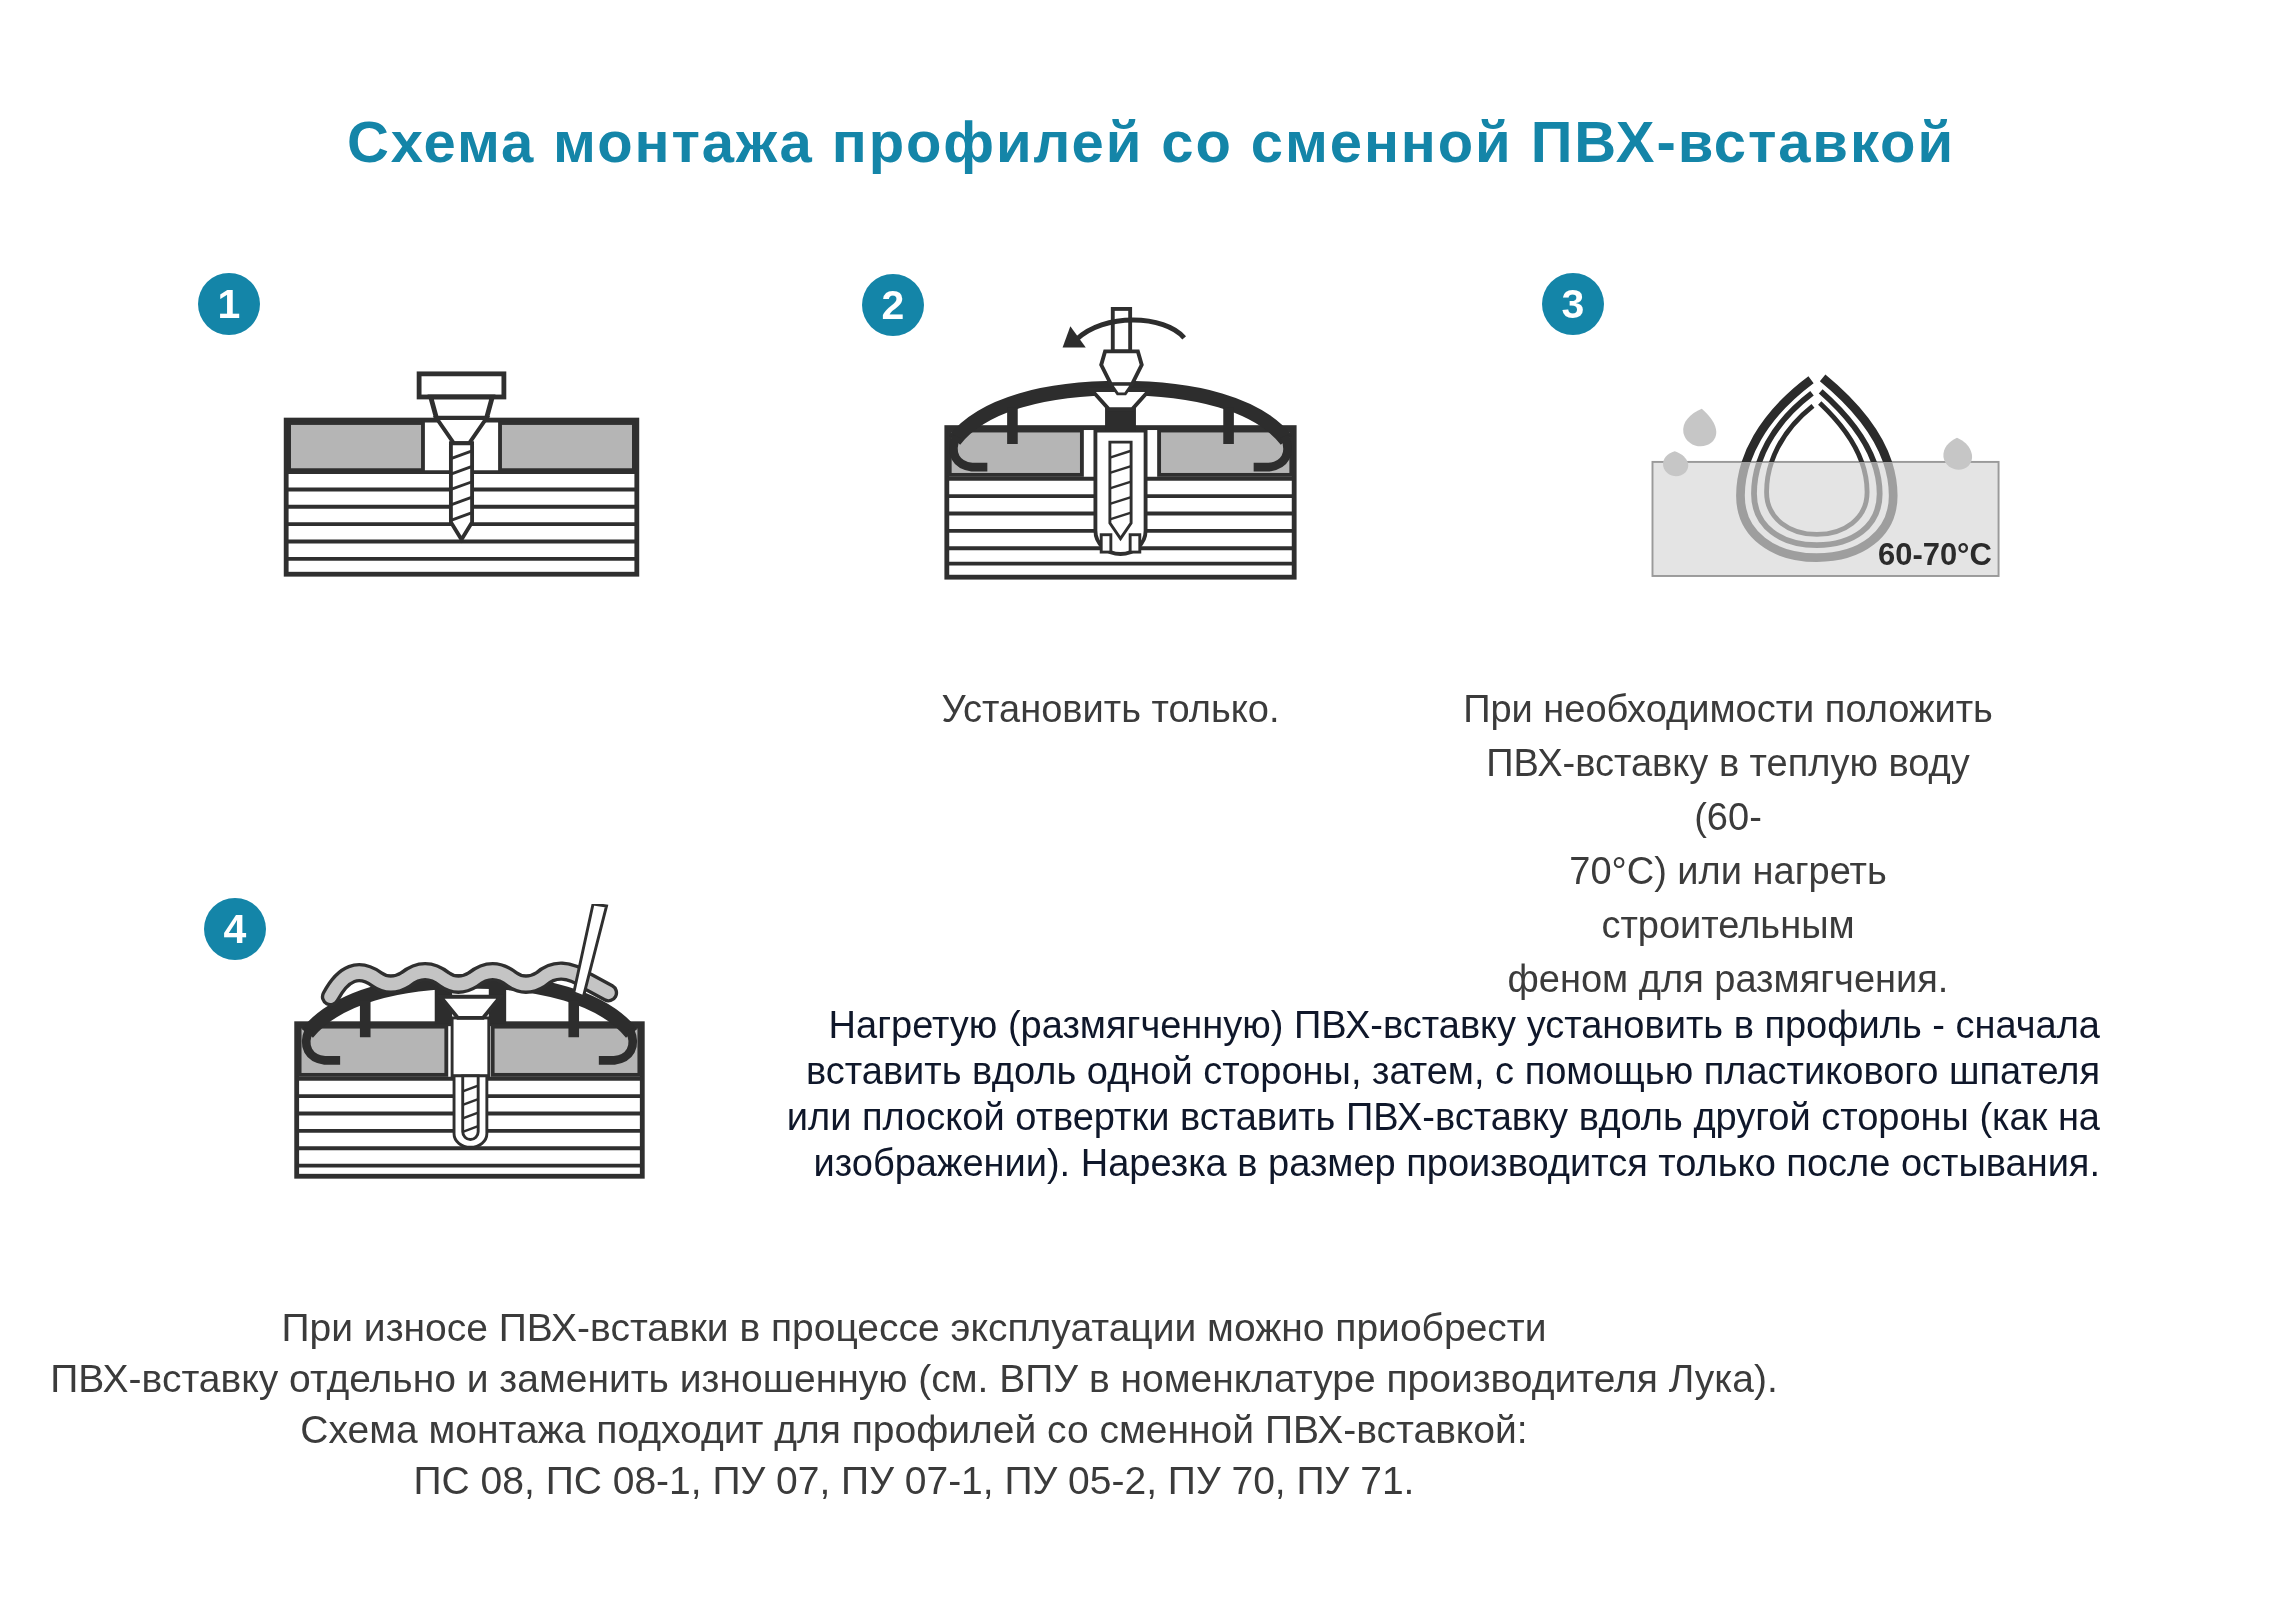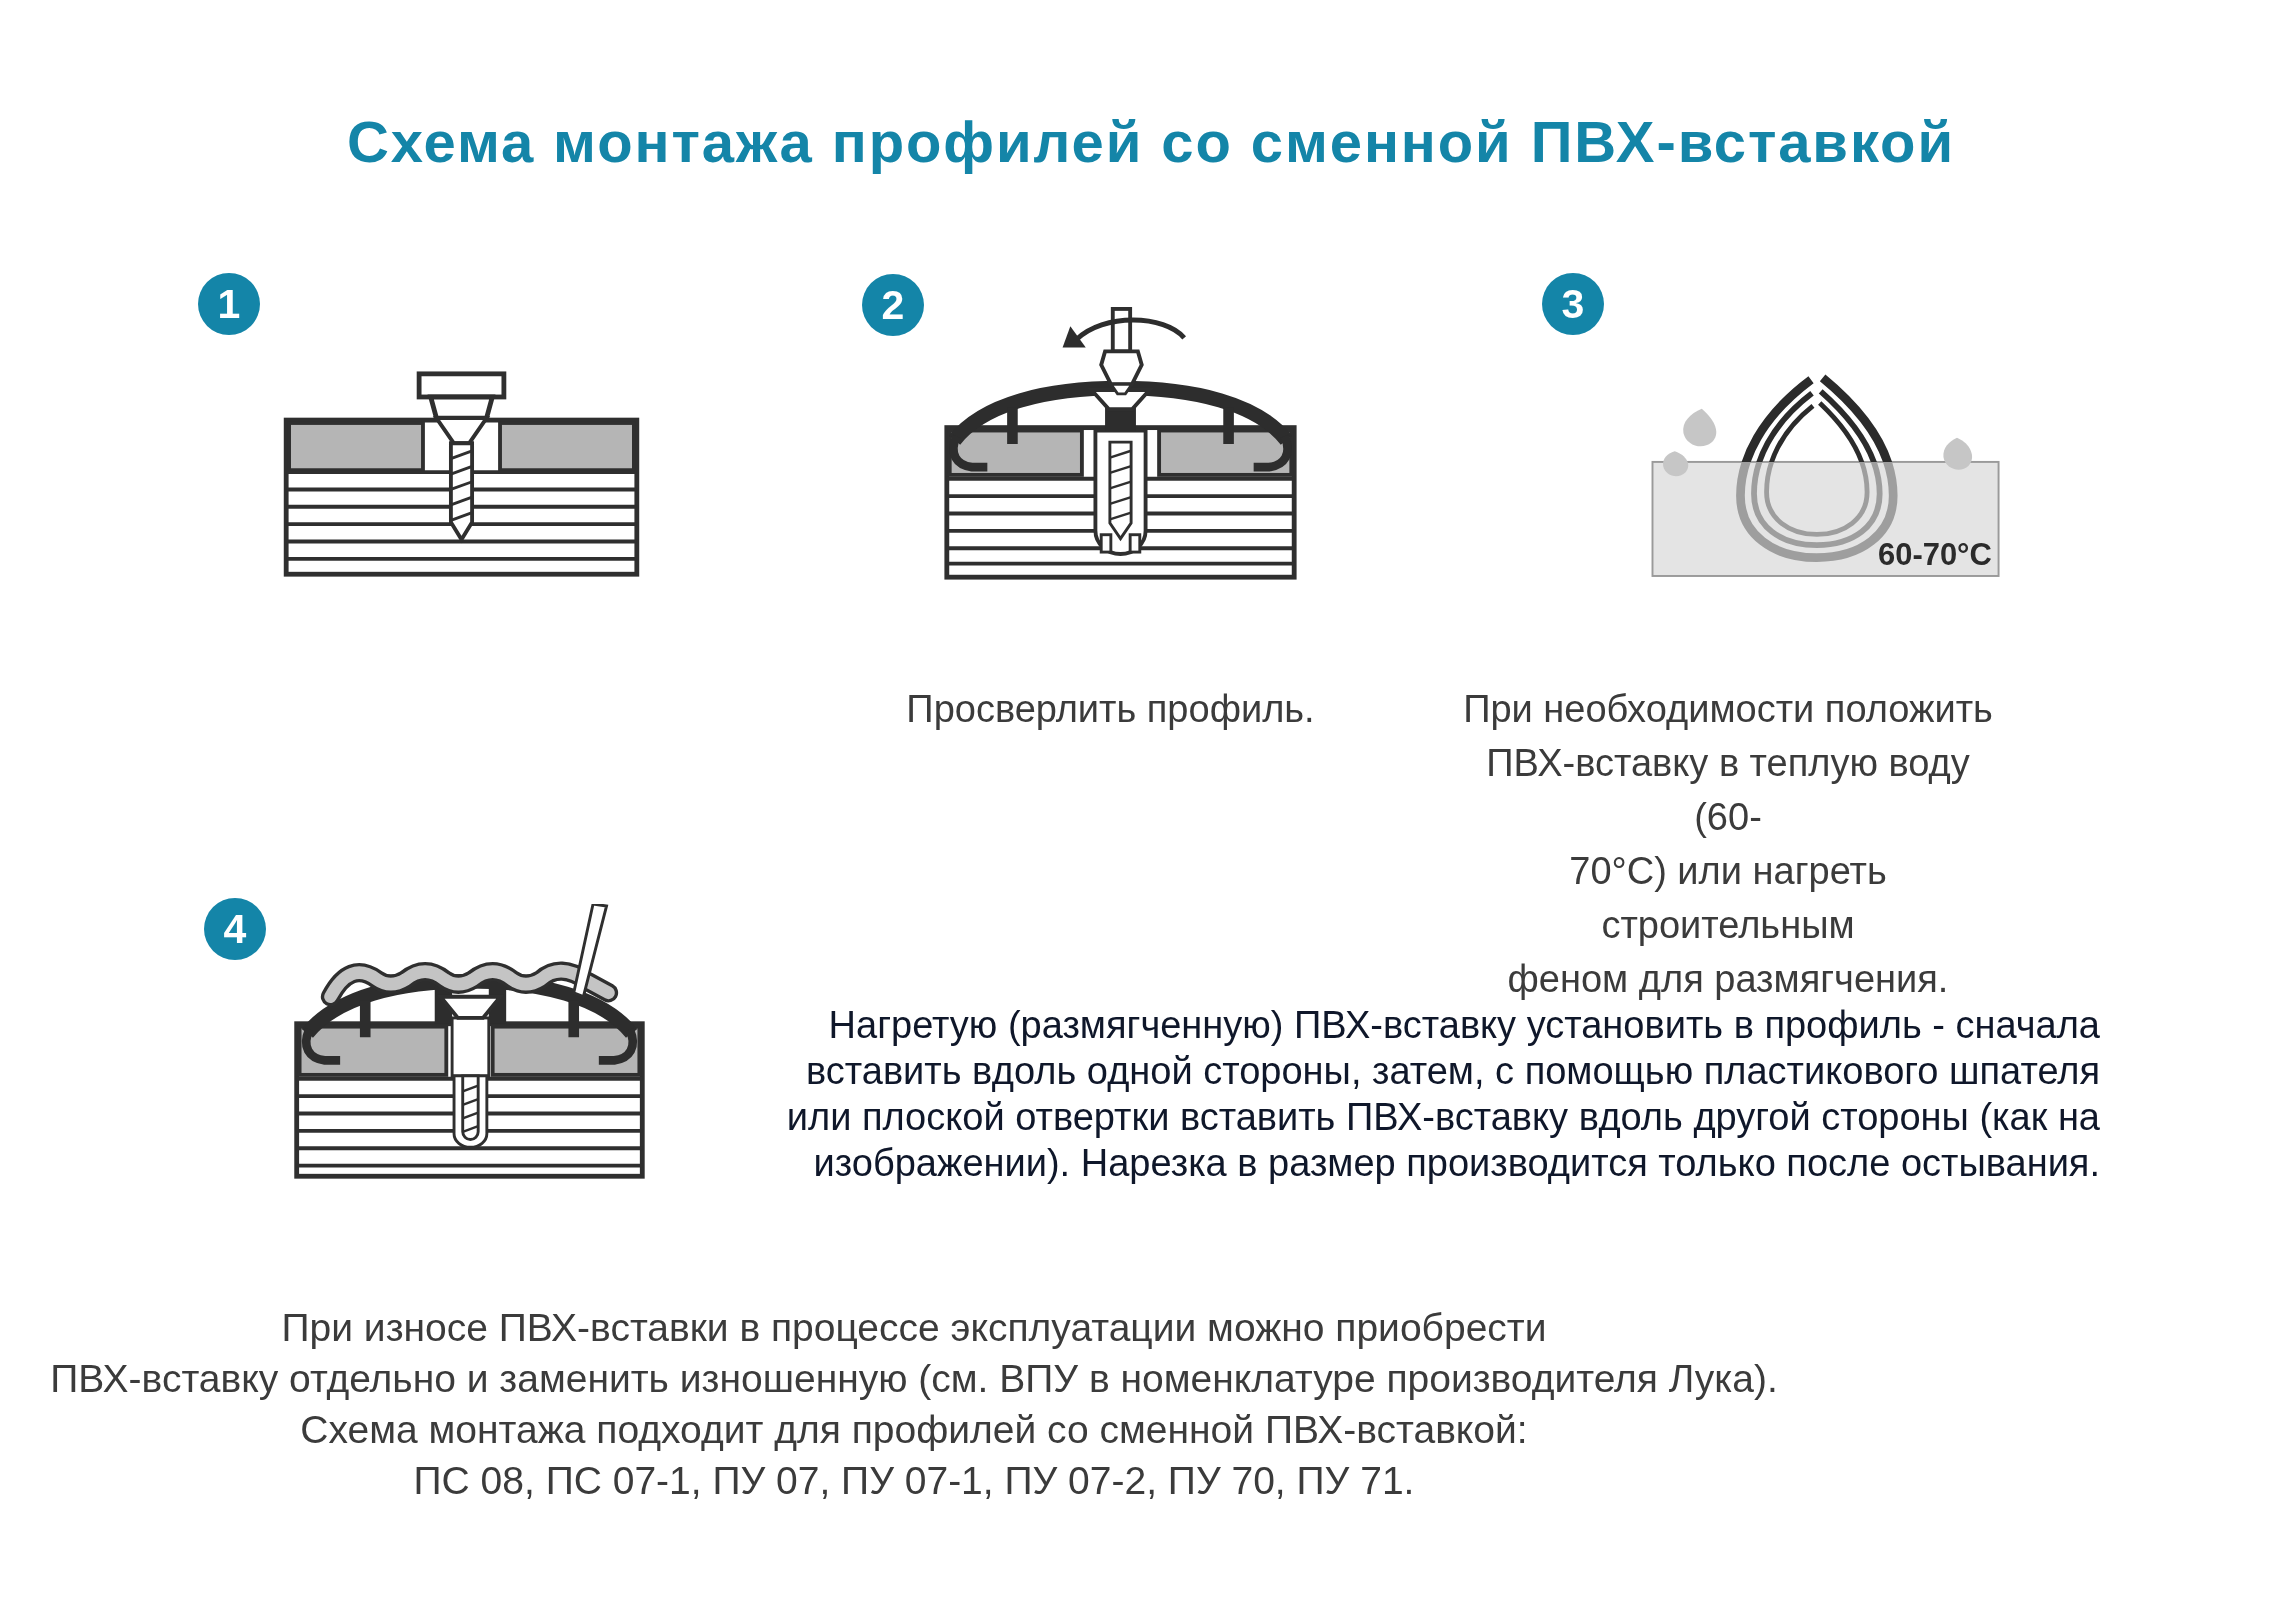--- a/index.html
+++ b/index.html
@@ -204,31 +204,31 @@
     </g>
     <g fill="none" stroke-linecap="round" stroke-linejoin="round">
       <path d="M44,96 Q64,58 92,78 Q106,88 122,78 Q142,62 162,78 Q176,88 192,78 Q212,62 232,78 Q246,88 262,78 Q282,60 310,80 L332,92" stroke="#2f2f2f" stroke-width="20"></path>
       <path d="M44,96 Q64,58 92,78 Q106,88 122,78 Q142,62 162,78 Q176,88 192,78 Q212,62 232,78 Q246,88 262,78 Q282,60 310,80 L332,92" stroke="#c4c4c4" stroke-width="13"></path>
     </g>
     <g>
       <path d="M316,0 L330,2 L306,96 L296,92 Z" fill="#ffffff" stroke="#2f2f2f" stroke-width="3"></path>
     </g>
   </svg>
 
-  <div class="caption" style="left:840px;top:682px;width:541px;">Просверлить профиль.</div>
+  <div class="caption" style="left:840px;top:682px;width:541px;">Установить только.</div>
   <div class="caption" style="left:1453px;top:682px;width:550px;">При необходимости положить
 ПВХ-вставку в теплую воду (60-
 70°C) или нагреть строительным
 феном для размягчения.</div>
   <div class="step4-text">Нагретую (размягченную) ПВХ-вставку установить в профиль - сначала
 вставить вдоль одной стороны, затем, с помощью пластикового шпателя
 или плоской отвертки вставить ПВХ-вставку вдоль другой стороны (как на
 изображении). Нарезка в размер производится только после остывания.</div>
 
   <div class="footer">
     <div>При износе ПВХ-вставки в процессе эксплуатации можно приобрести</div>
     <div>ПВХ-вставку отдельно и заменить изношенную (см. ВПУ в номенклатуре производителя Лука).</div>
     <div>Схема монтажа подходит для профилей со сменной ПВХ-вставкой:</div>
-    <div>ПС 08, ПС 07-1, ПУ 07, ПУ 07-1, ПУ 07-2, ПУ 70, ПУ 71.</div>
+    <div>ПС 08, ПС 08-1, ПУ 07, ПУ 07-1, ПУ 05-2, ПУ 70, ПУ 71.</div>
   </div>
 
 </div>
 
 
 </body></html>

